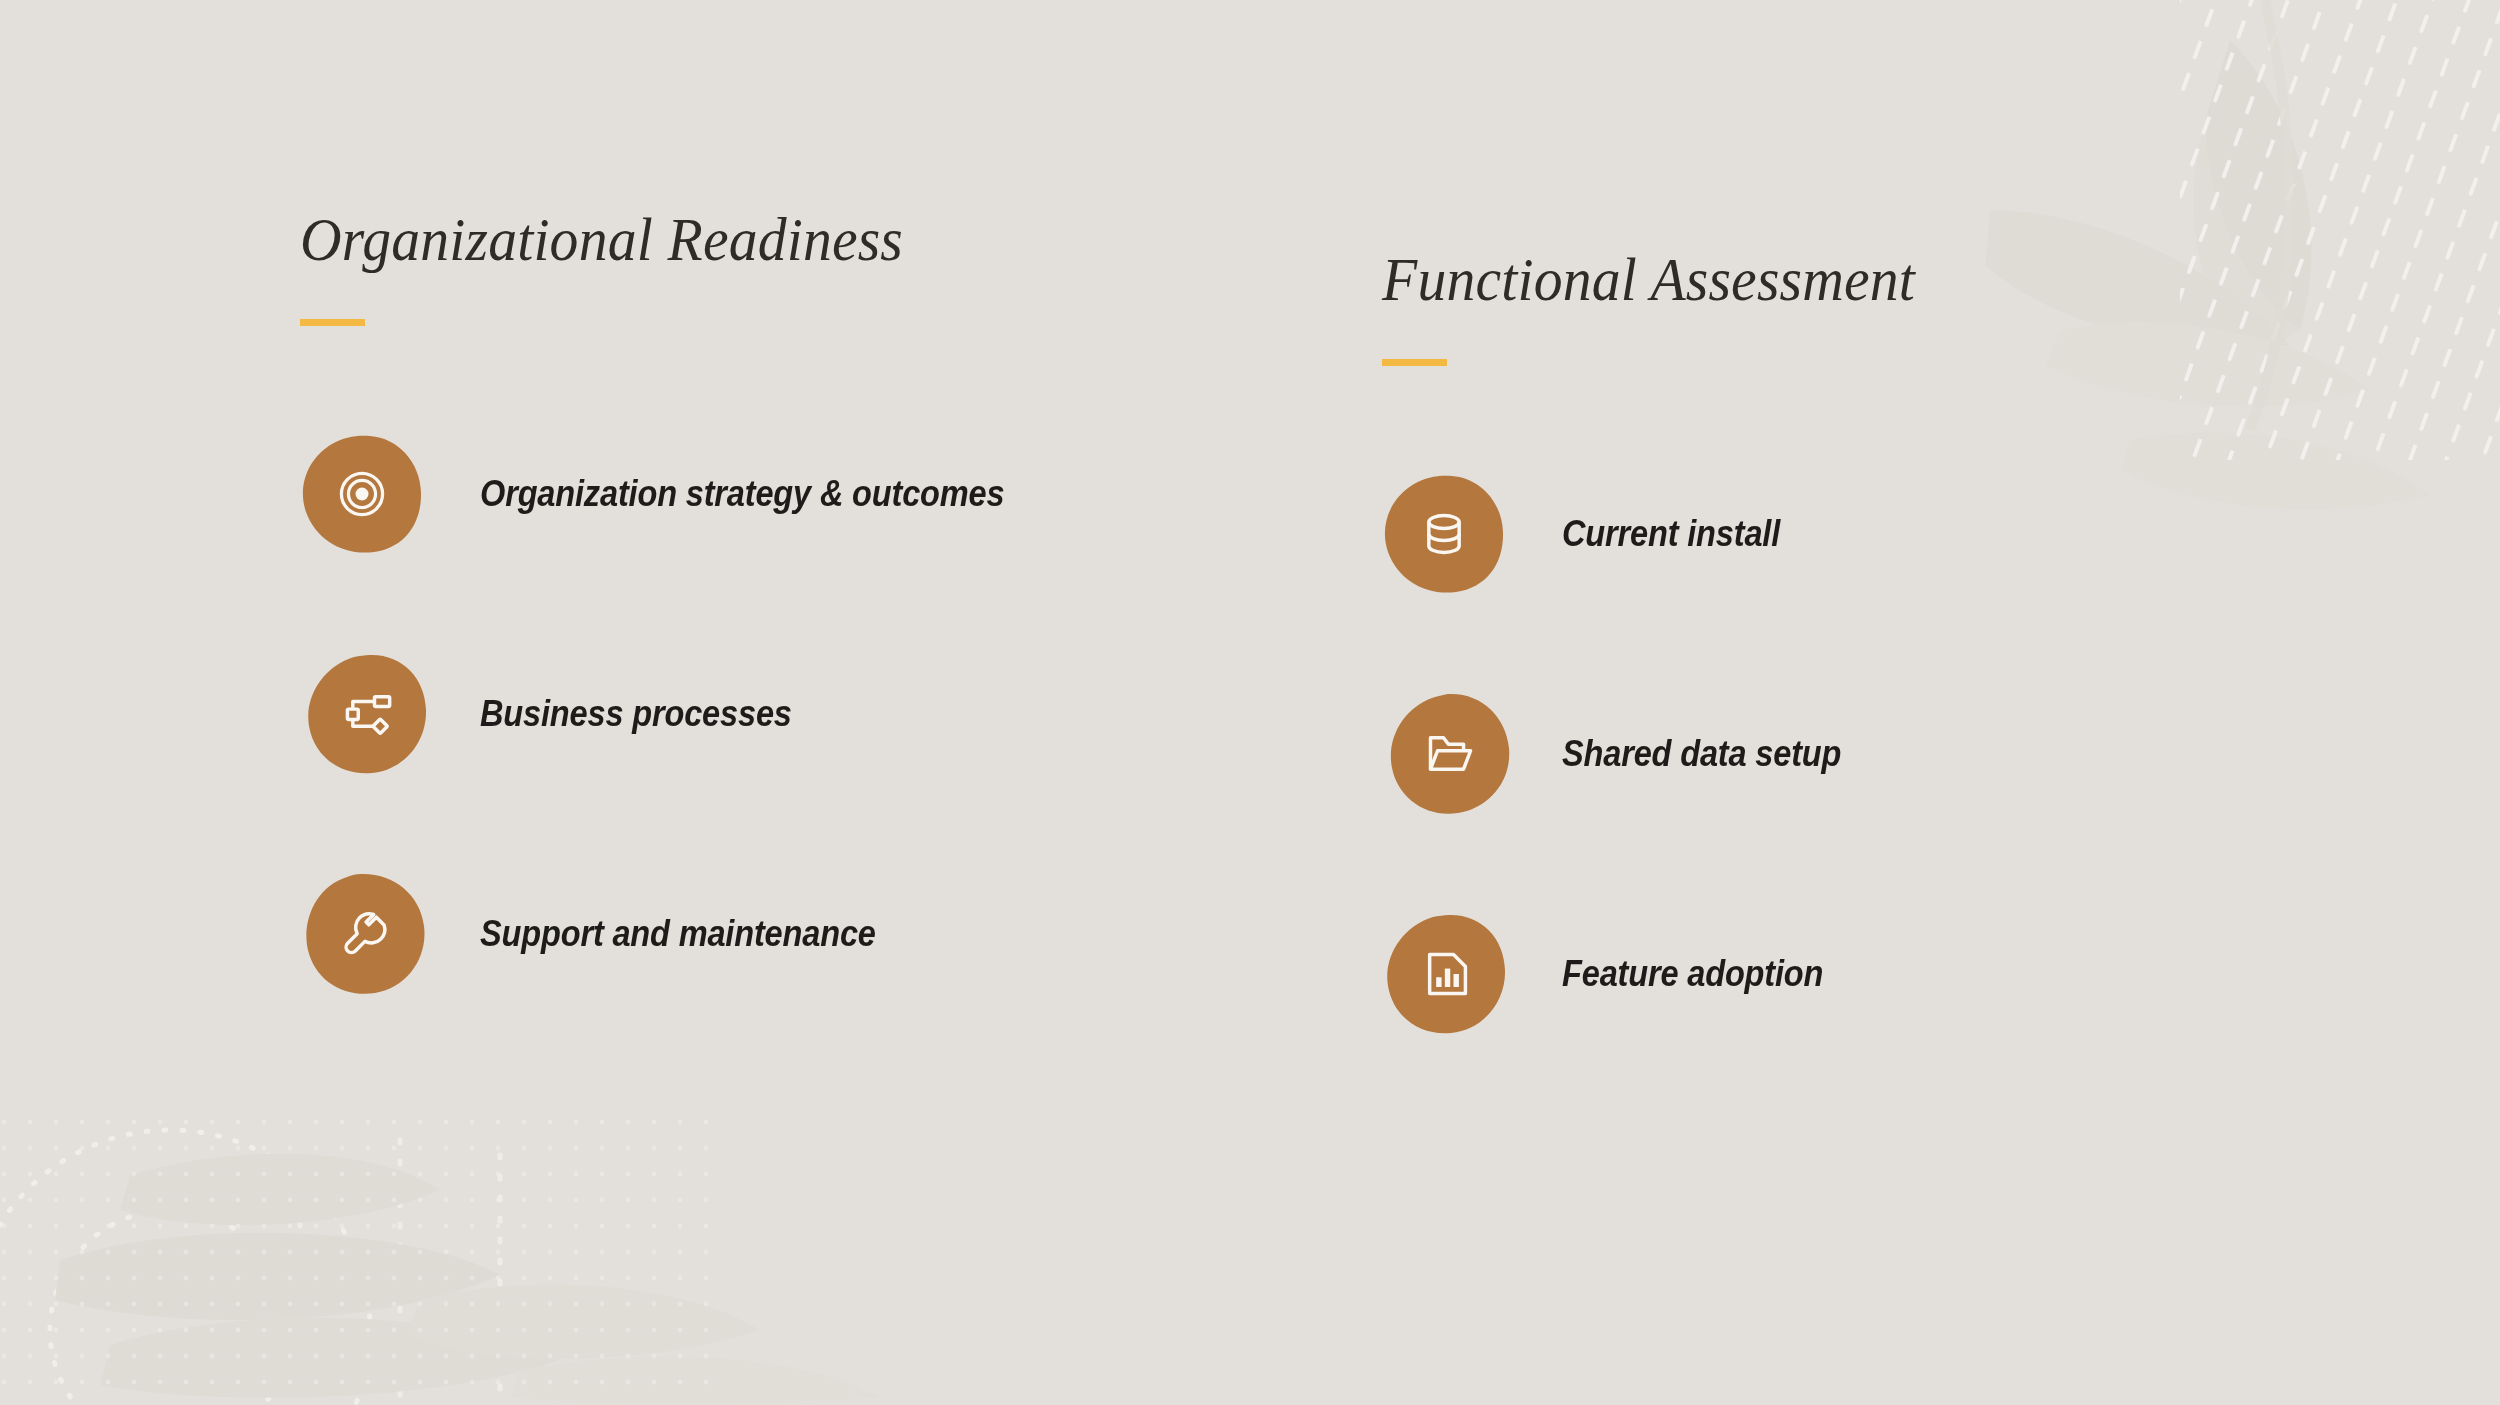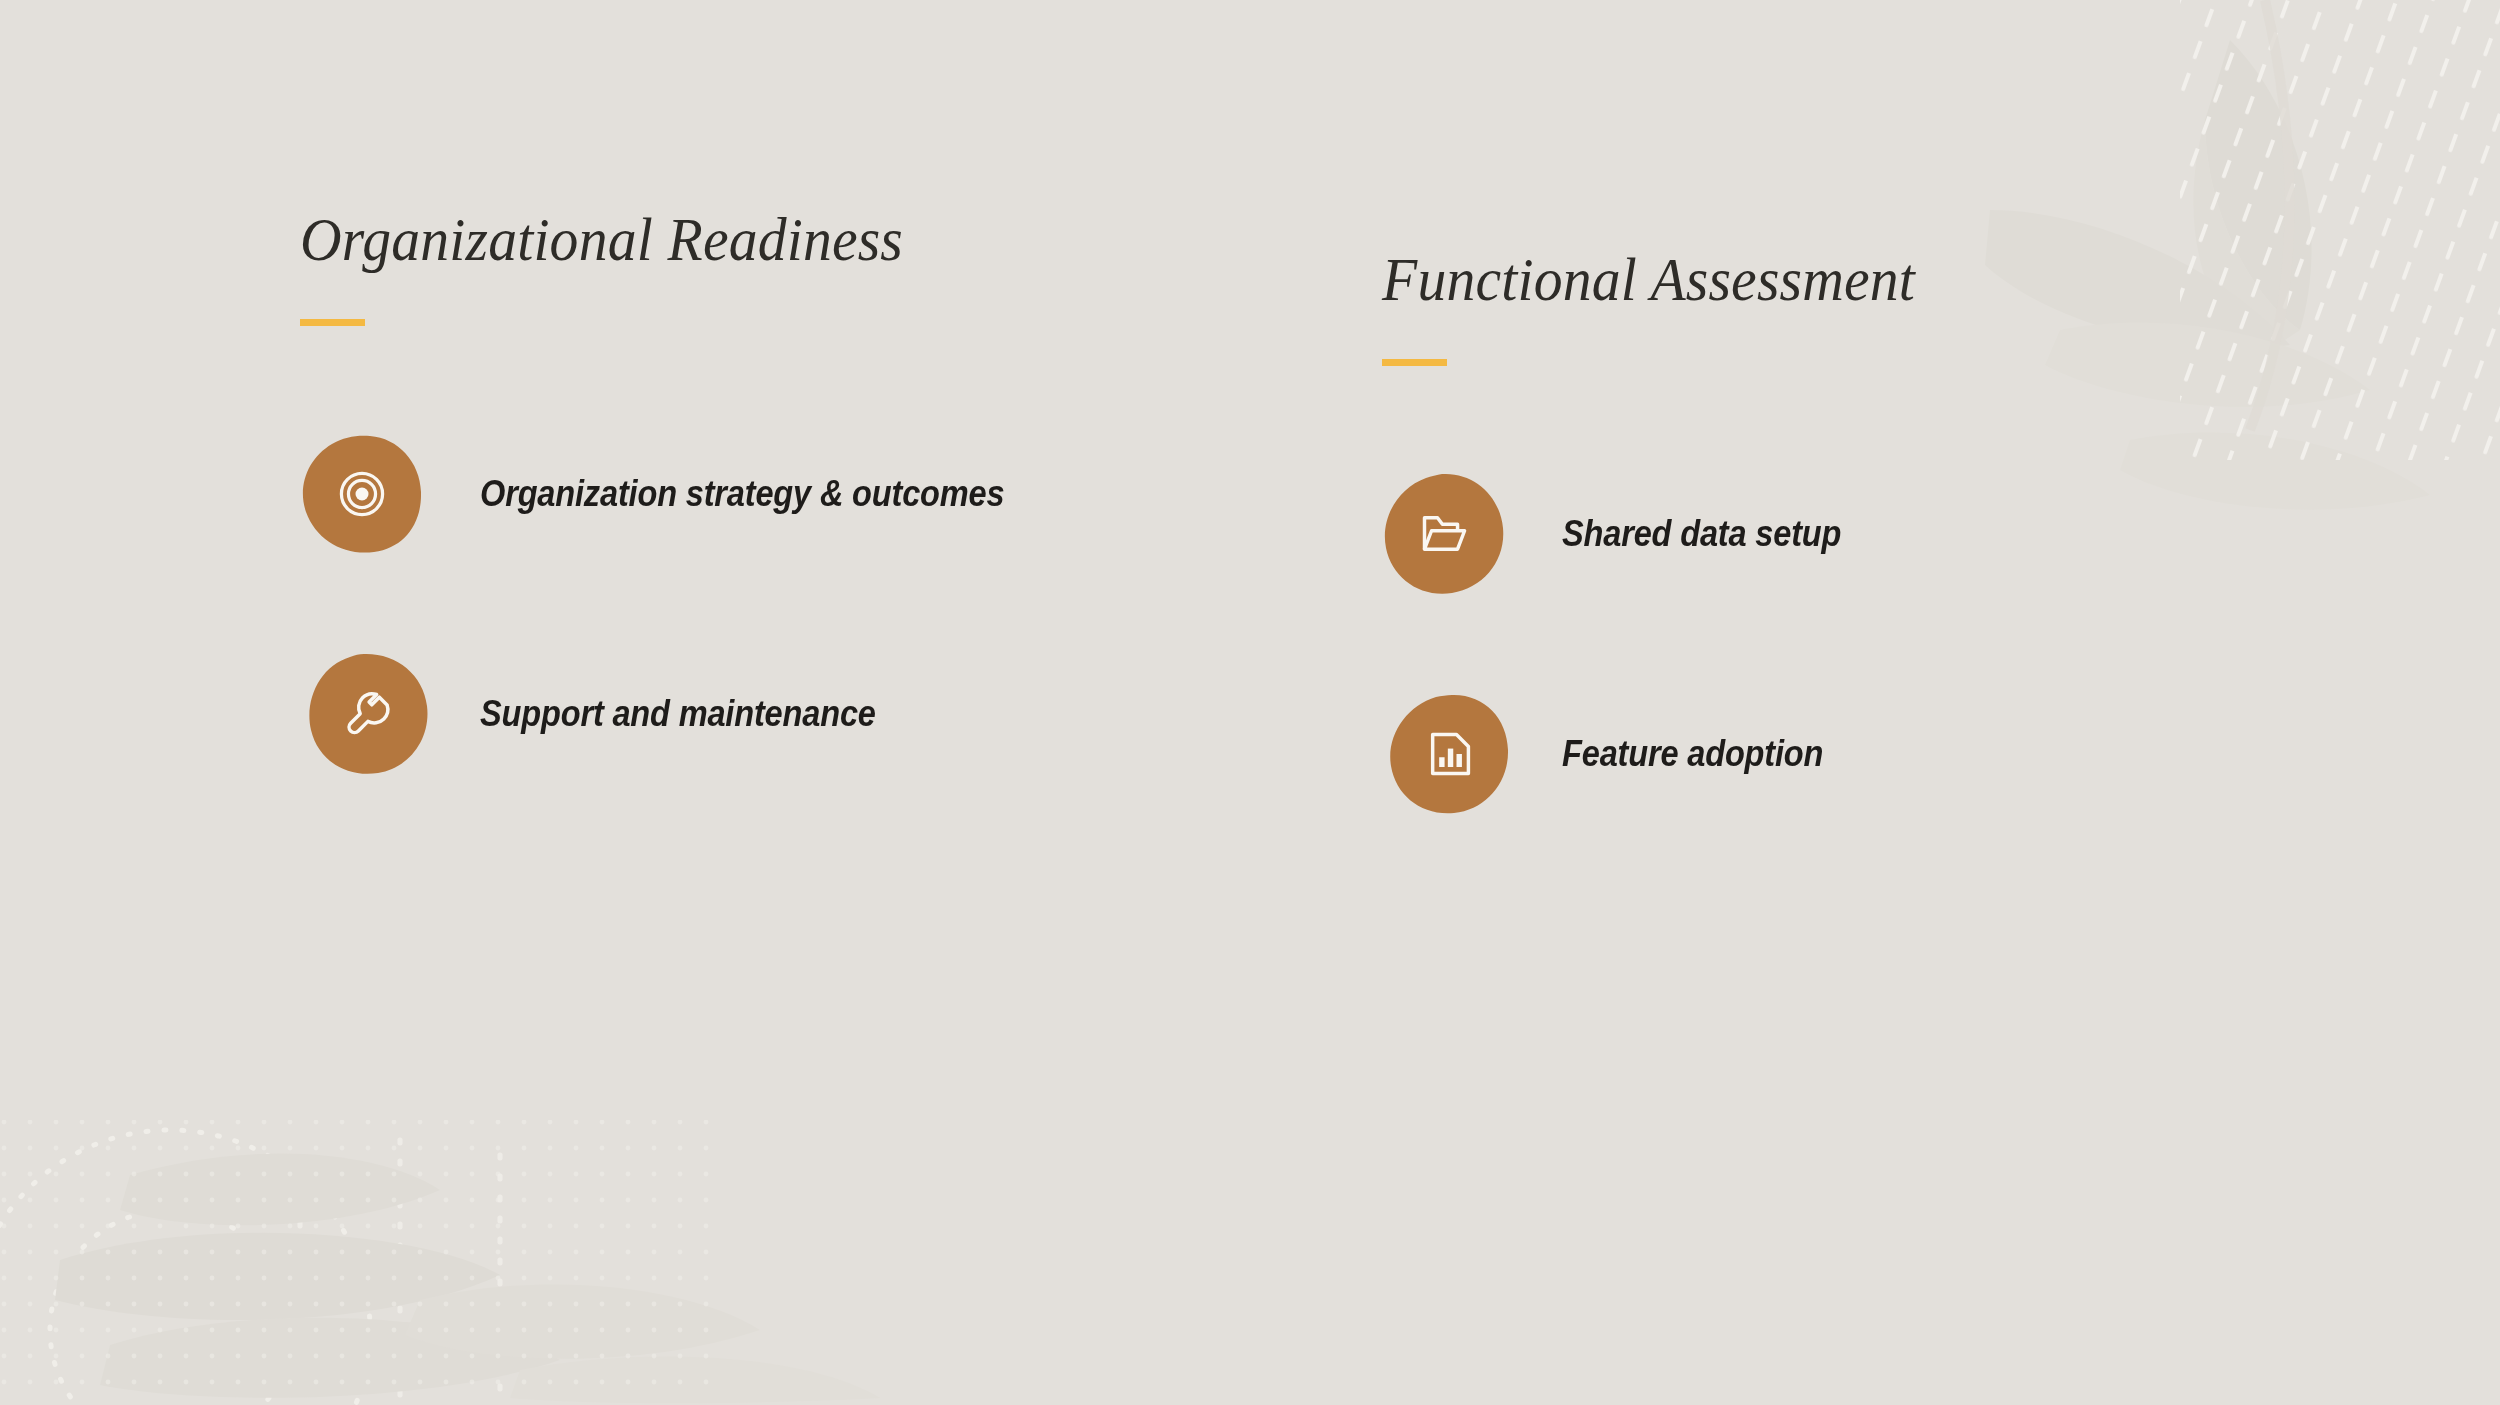--- a/index.html
+++ b/index.html
@@ -178,20 +178,36 @@
             <svg class="glyph" viewBox="0 0 48 48" xmlns="http://www.w3.org/2000/svg" fill="none" stroke="#FAF7F2" stroke-width="3">
               <circle cx="24" cy="24" r="19"></circle>
               <circle cx="24" cy="24" r="12.5"></circle>
               <circle cx="24" cy="24" r="6" fill="#FAF7F2" stroke="none"></circle>
             </svg>
           </span>
           <span class="item-label">Organization strategy &amp; outcomes</span>
         </div>
 
 
+        <div class="item">
+          <span class="icon-blob">
+            <svg class="blob" viewBox="0 0 124 124" xmlns="http://www.w3.org/2000/svg">
+              <path d="M64 3 C96 2 119 26 120 58 C121 90 98 118 66 121 C34 124 8 104 3 74
+                       C-2 44 18 14 48 5 C53 4 59 3 64 3 Z" fill="#B4773E"></path>
+            </svg>
+            <svg class="glyph" viewBox="0 0 48 48" xmlns="http://www.w3.org/2000/svg" fill="none" stroke="#FAF7F2" stroke-width="3.2" stroke-linejoin="round">
+              <rect x="30" y="8" width="14" height="9" rx="1"></rect>
+              <rect x="5" y="19.5" width="10" height="9.5" rx="1"></rect>
+              <rect x="30.5" y="30.5" width="9.5" height="9.5" rx="1" transform="rotate(45 35.25 35.25)"></rect>
+              <path d="M10 19.5 L10 12.5 L30 12.5"></path>
+              <path d="M10 29 L10 35.3 L28.5 35.3"></path>
+            </svg>
+          </span>
+          <span class="item-label">Business processes</span>
+        </div>
 
         <div class="item">
           <span class="icon-blob">
             <svg class="blob" viewBox="0 0 124 124" xmlns="http://www.w3.org/2000/svg">
               <path d="M58 2 C90 1 117 22 121 54 C125 86 104 116 72 121 C40 126 12 108 5 78
                        C-2 48 14 14 44 5 C49 3 53 2 58 2 Z" fill="#B4773E"></path>
             </svg>
             <svg class="glyph" viewBox="0 0 48 48" xmlns="http://www.w3.org/2000/svg" fill="none" stroke="#FAF7F2" stroke-width="3.2" stroke-linecap="round" stroke-linejoin="round">
               <path d="M34.5 8.5 L27.5 15.5 L25 13 L32 6 C27.5 4.5 22.5 5.5 19 9
                        C15 13 14.3 19 16.8 23.7 L8 32.5 C6 34.5 6 37.6 8 39.6
@@ -204,20 +220,34 @@
 
       </div>
     </div>
 
     <div class="column col-right">
       <h2 class="col-title">Functional Assessment</h2>
       <div class="col-rule"></div>
 
       <div class="items">
 
+        <div class="item">
+          <span class="icon-blob">
+            <svg class="blob" viewBox="0 0 124 124" xmlns="http://www.w3.org/2000/svg">
+              <path d="M70 4 C98 6 120 30 121 60 C122 92 104 116 74 120 C44 124 16 108 6 80
+                       C-3 54 8 26 32 12 C44 5 57 3 70 4 Z" fill="#B4773E"></path>
+            </svg>
+            <svg class="glyph" viewBox="0 0 48 48" xmlns="http://www.w3.org/2000/svg" fill="none" stroke="#FAF7F2" stroke-width="3.2">
+              <ellipse cx="24" cy="13" rx="14" ry="6"></ellipse>
+              <path d="M10 13 L10 35 C10 38.3 16.3 41 24 41 C31.7 41 38 38.3 38 35 L38 13"></path>
+              <path d="M10 24 C10 27.3 16.3 30 24 30 C31.7 30 38 27.3 38 24"></path>
+            </svg>
+          </span>
+          <span class="item-label">Current install</span>
+        </div>
 
         <div class="item">
           <span class="icon-blob">
             <svg class="blob" viewBox="0 0 124 124" xmlns="http://www.w3.org/2000/svg">
               <path d="M60 2 C92 0 118 24 121 56 C124 88 102 116 70 121 C38 126 10 106 4 76
                        C-2 46 16 16 44 6 C49 4 55 3 60 2 Z" fill="#B4773E"></path>
             </svg>
             <svg class="glyph" viewBox="0 0 48 48" xmlns="http://www.w3.org/2000/svg" fill="none" stroke="#FAF7F2" stroke-width="3.2" stroke-linejoin="round">
               <path d="M6 38 L6 9 L18 9 L22.5 15 L36.5 15 L36.5 21"></path>
               <path d="M6 38 L12.5 21 L43 21 L36.5 38 Z"></path>

